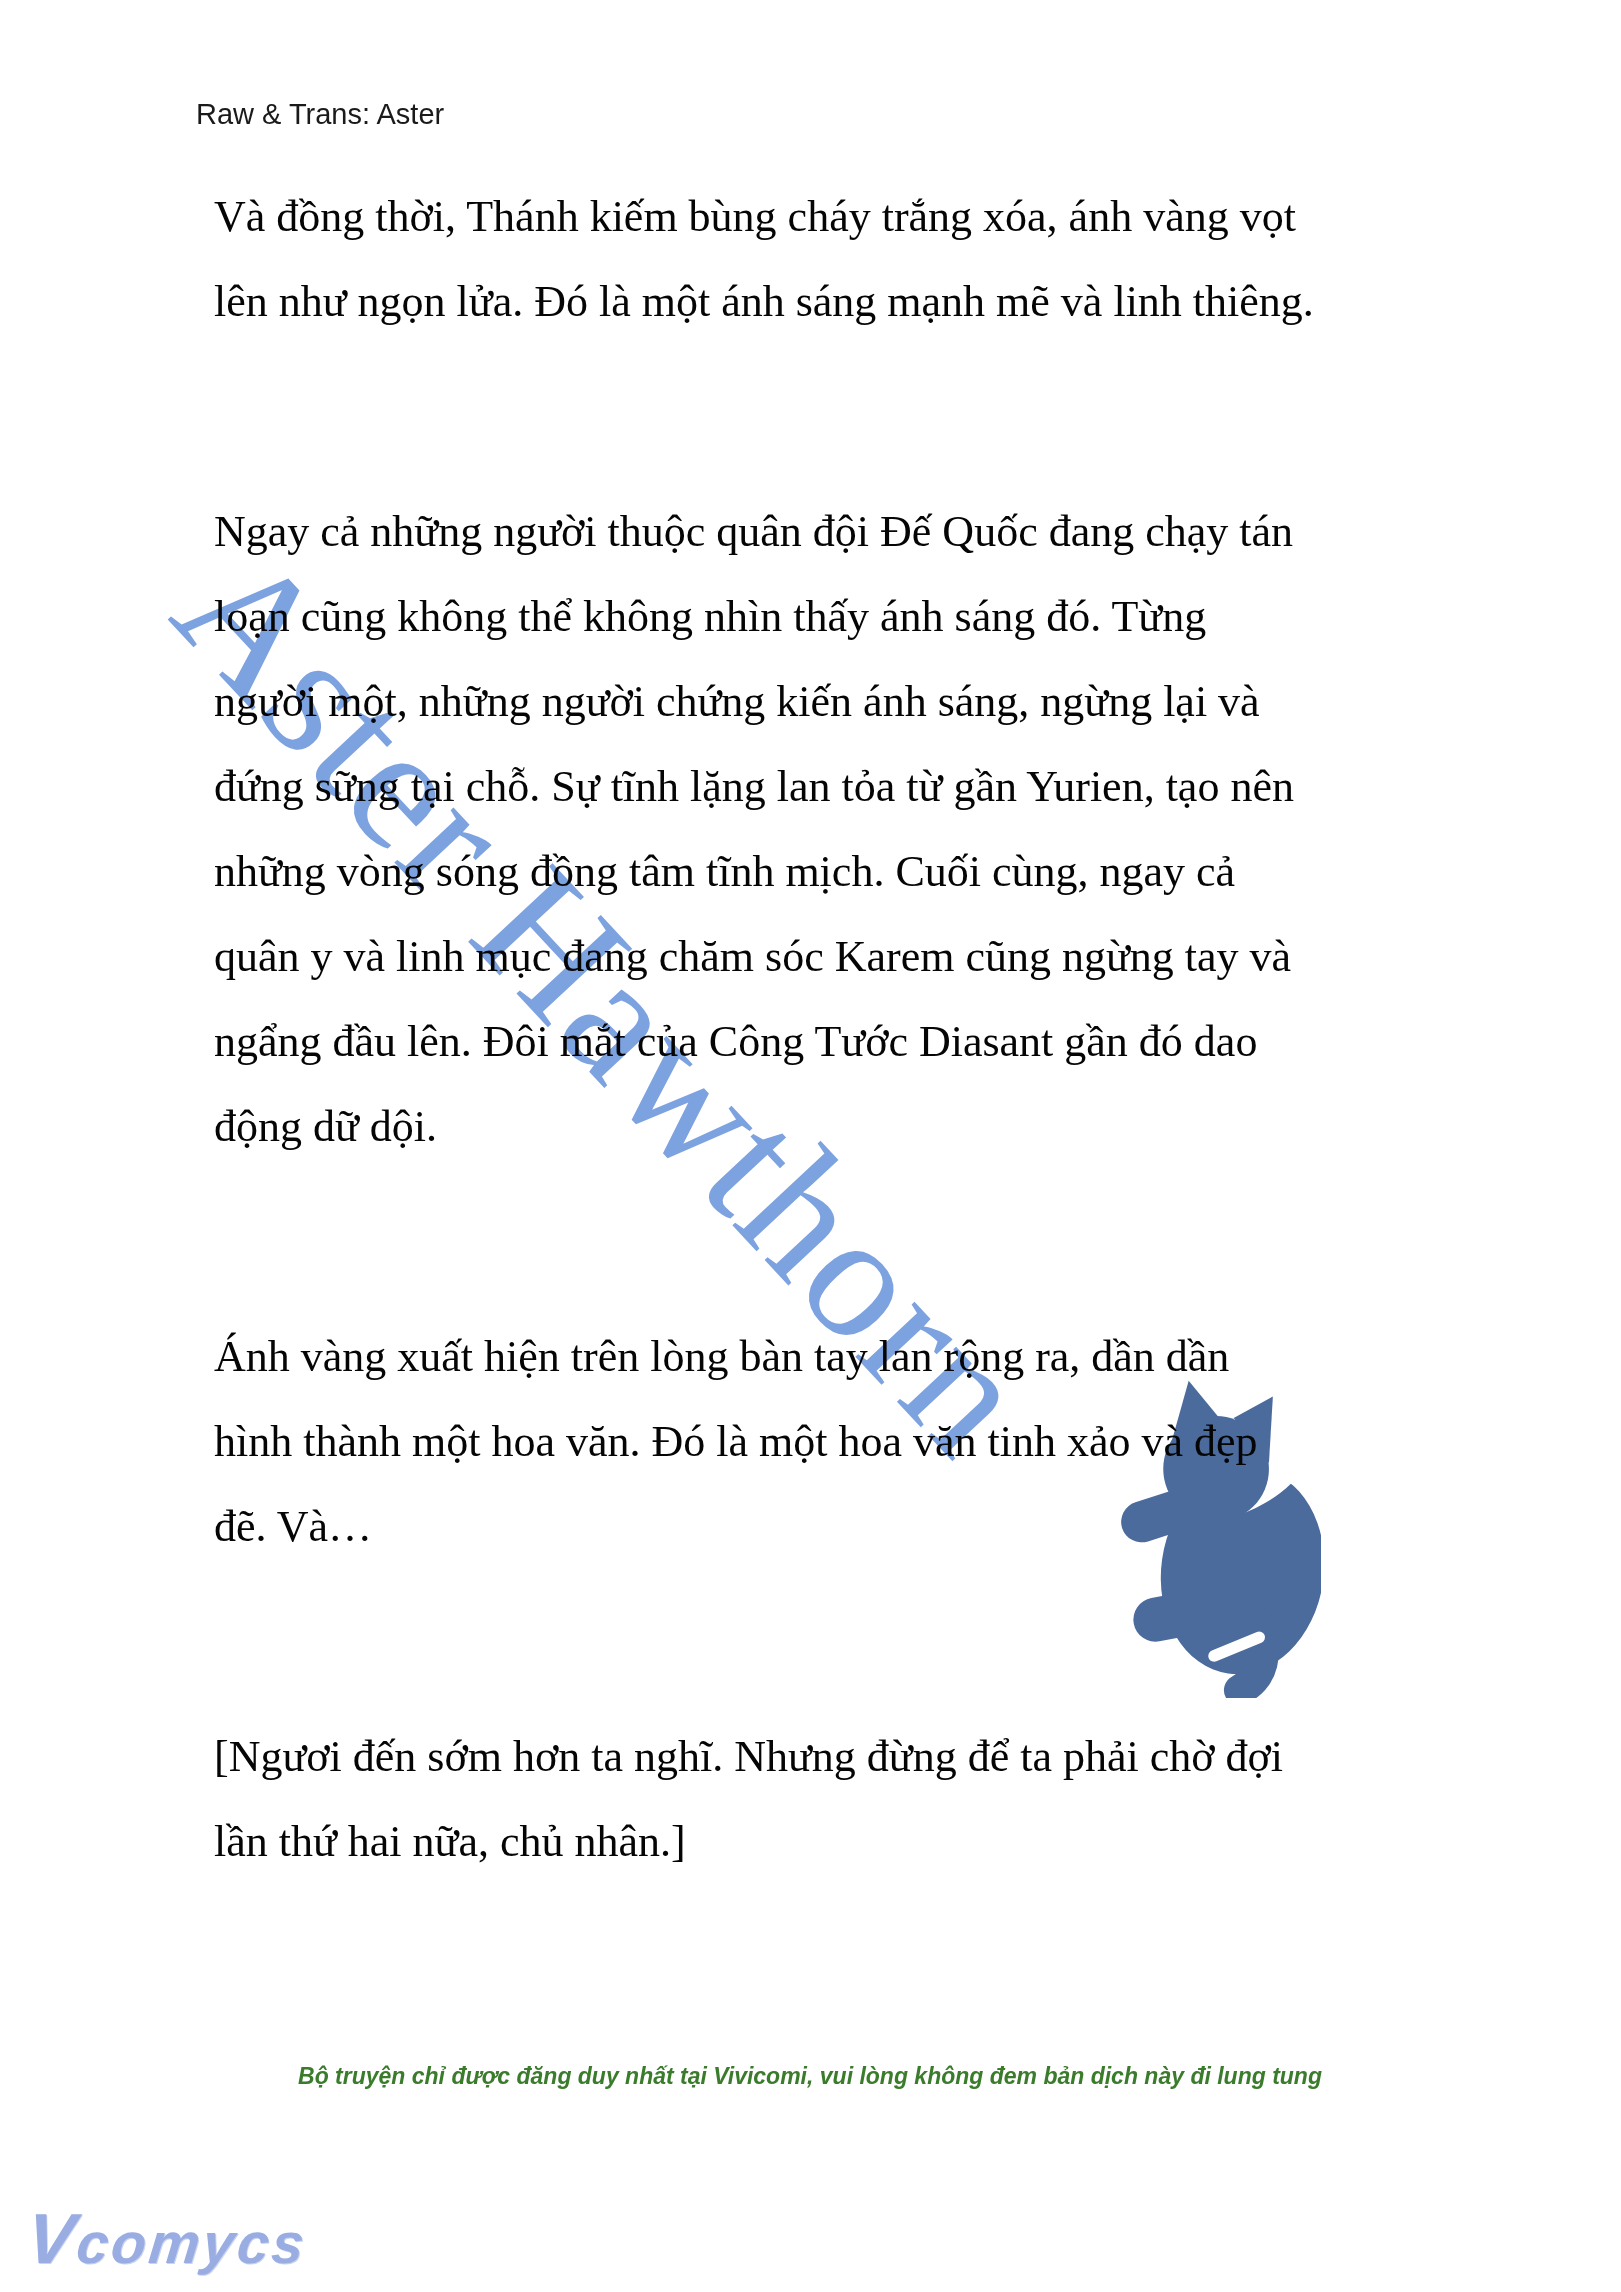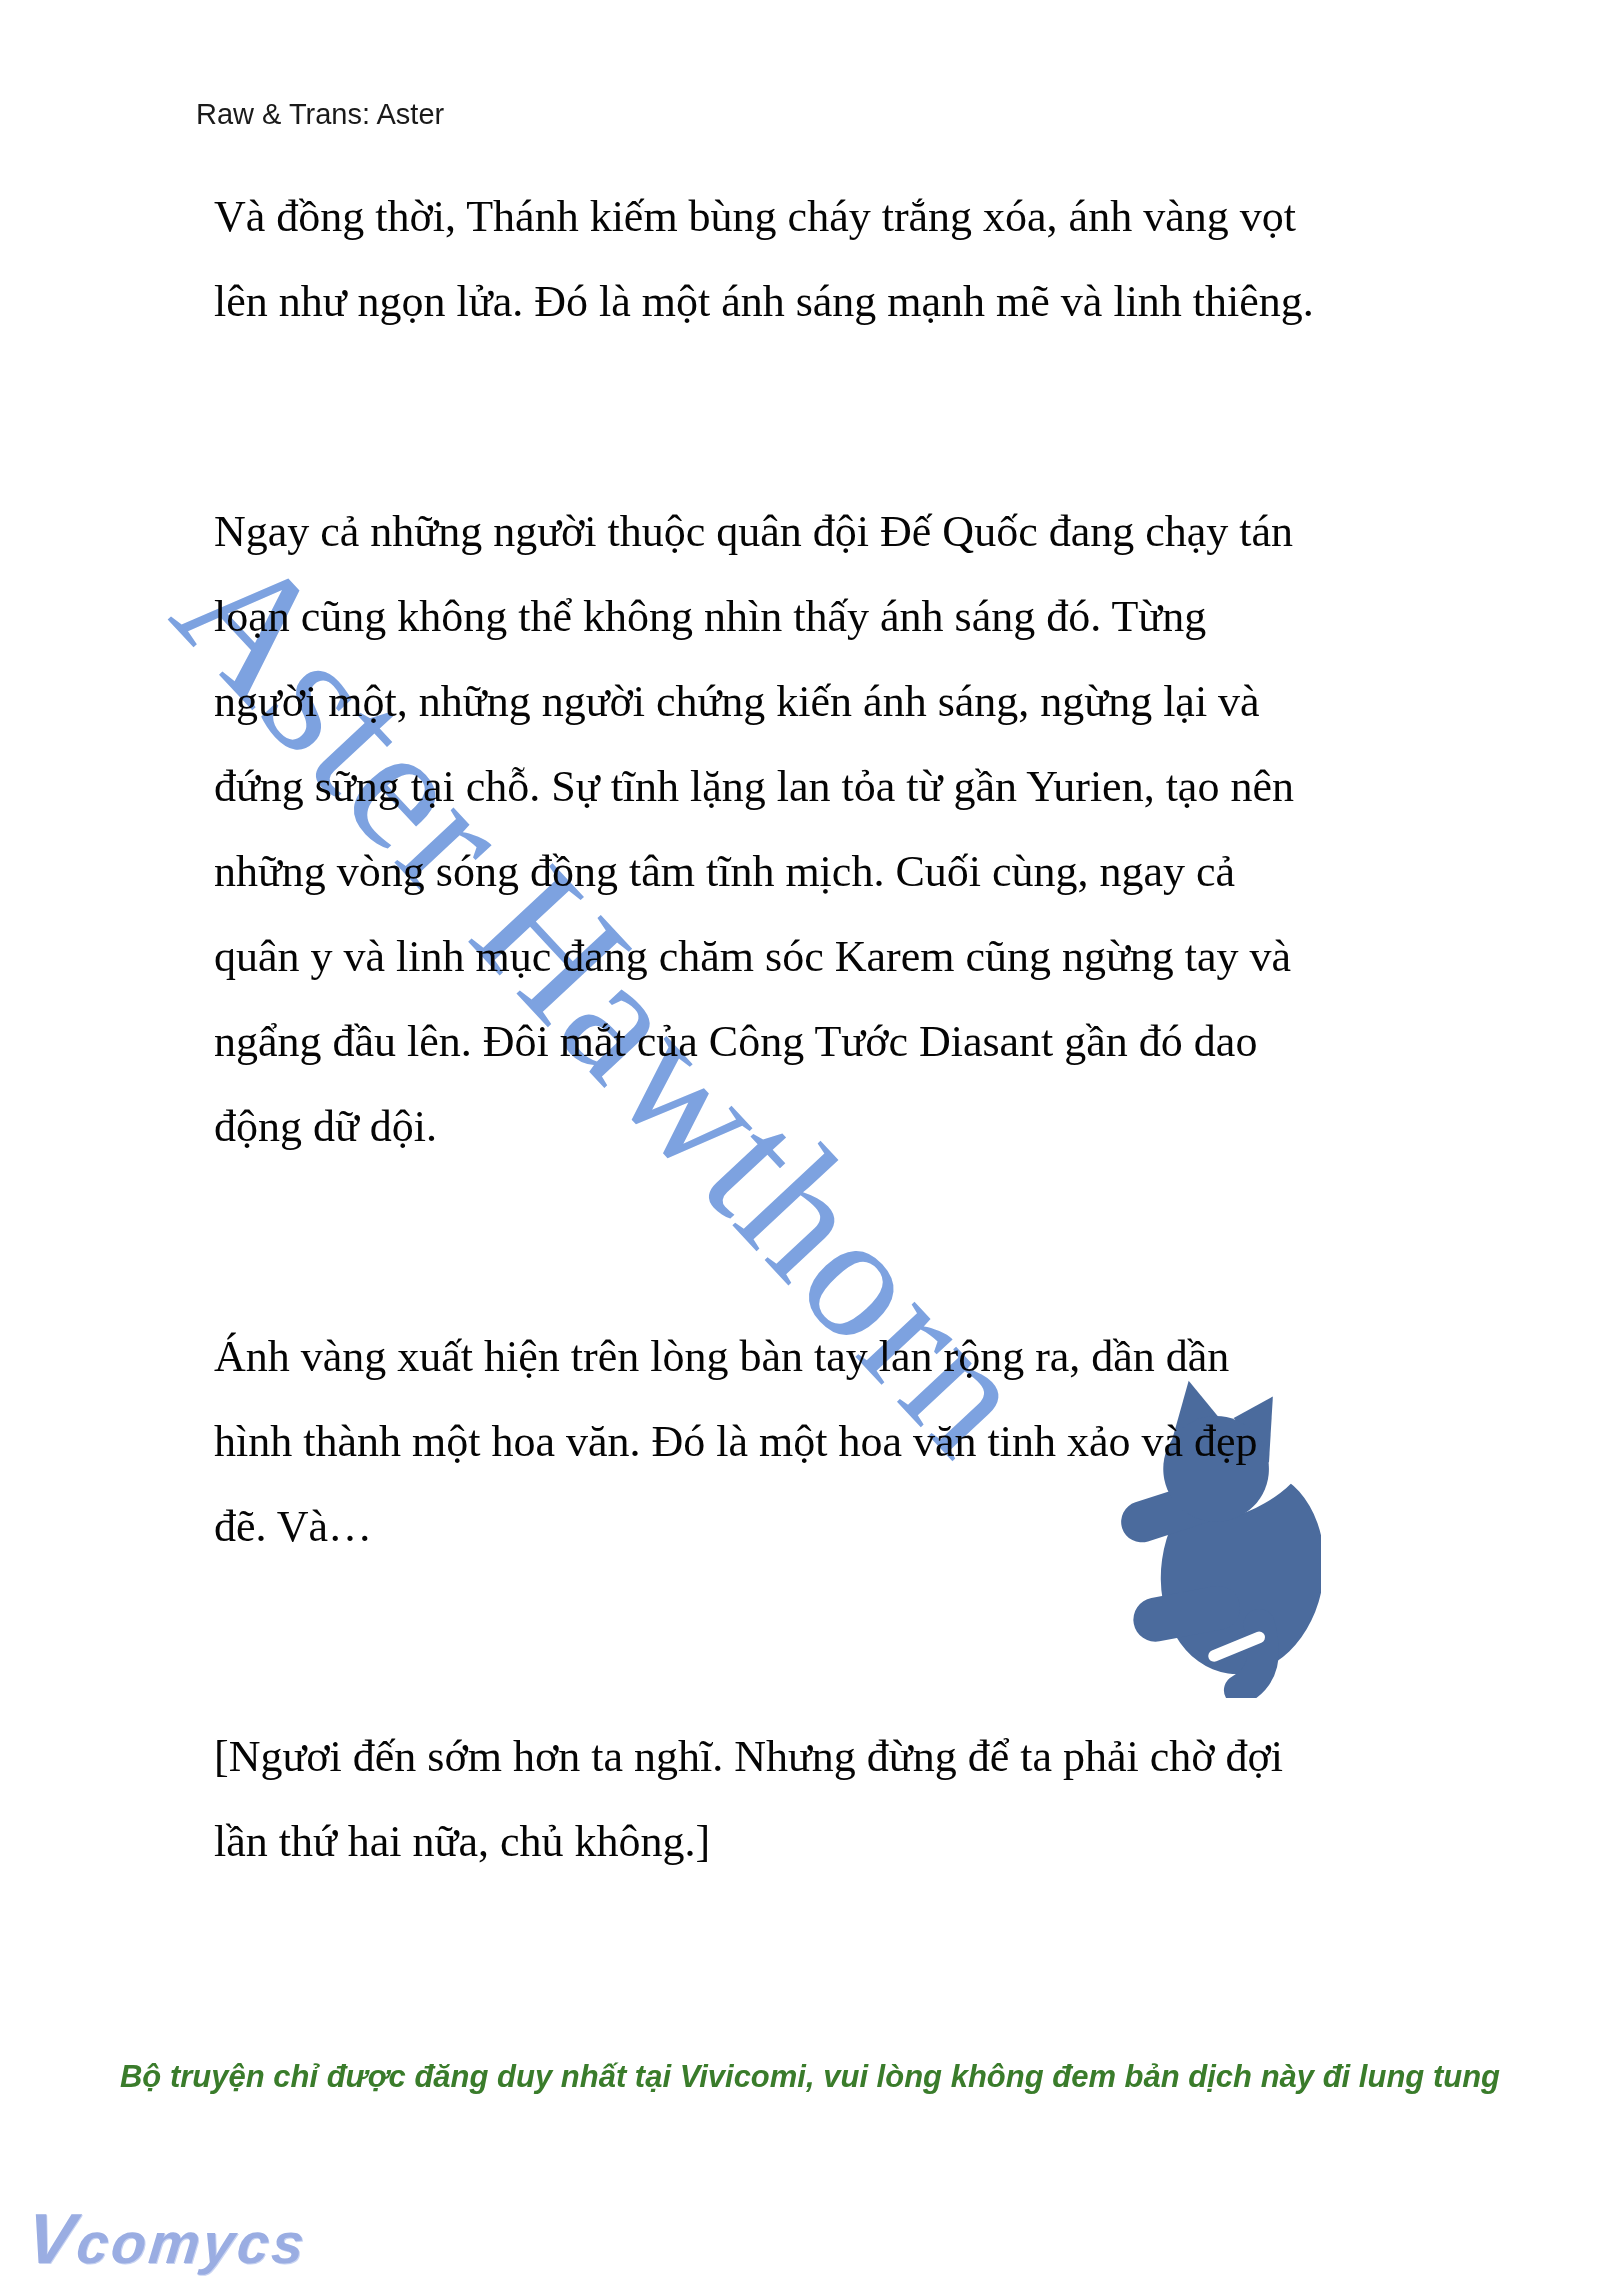--- a/index.html
+++ b/index.html
@@ -46,21 +46,21 @@
     position:absolute;left:1120px;top:1375px;
     width:201px;height:323px;
     z-index:1;
   }
   
   .footer{
     position:absolute;left:0;top:2054px;width:1620px;
     text-align:center;
     font-family:"Liberation Sans", sans-serif;
     font-style:italic;font-weight:bold;
-    font-size:31px;line-height:45px;
+    font-size:23px;line-height:45px;
     color:#3a7c2b;
     z-index:2;
   }
   
   .logo{
     position:absolute;left:27.4px;top:2207px;
     font-family:"Liberation Sans", sans-serif;
     font-weight:bold;font-style:italic;
     font-size:57px;line-height:63px;
     letter-spacing:2.9px;
@@ -106,21 +106,21 @@
 người một, những người chứng kiến ánh sáng, ngừng lại và
 đứng sững tại chỗ. Sự tĩnh lặng lan tỏa từ gần Yurien, tạo nên
 những vòng sóng đồng tâm tĩnh mịch. Cuối cùng, ngay cả
 quân y và linh mục đang chăm sóc Karem cũng ngừng tay và
 ngẩng đầu lên. Đôi mắt của Công Tước Diasant gần đó dao
 động dữ dội.</p>
     <p>Ánh vàng xuất hiện trên lòng bàn tay lan rộng ra, dần dần
 hình thành một hoa văn. Đó là một hoa văn tinh xảo và đẹp
 đẽ. Và…</p>
     <p>[Ngươi đến sớm hơn ta nghĩ. Nhưng đừng để ta phải chờ đợi
-lần thứ hai nữa, chủ không.]</p>
+lần thứ hai nữa, chủ nhân.]</p>
   </div>
 
   <div class="footer">
     <div>Bộ truyện chỉ được đăng duy nhất tại Vivicomi, vui lòng không đem bản dịch này đi lung tung</div>
   </div>
 
   <div class="logo"><span class="logo-initial">V</span><span>comycs</span></div>
 
 </div>
 

